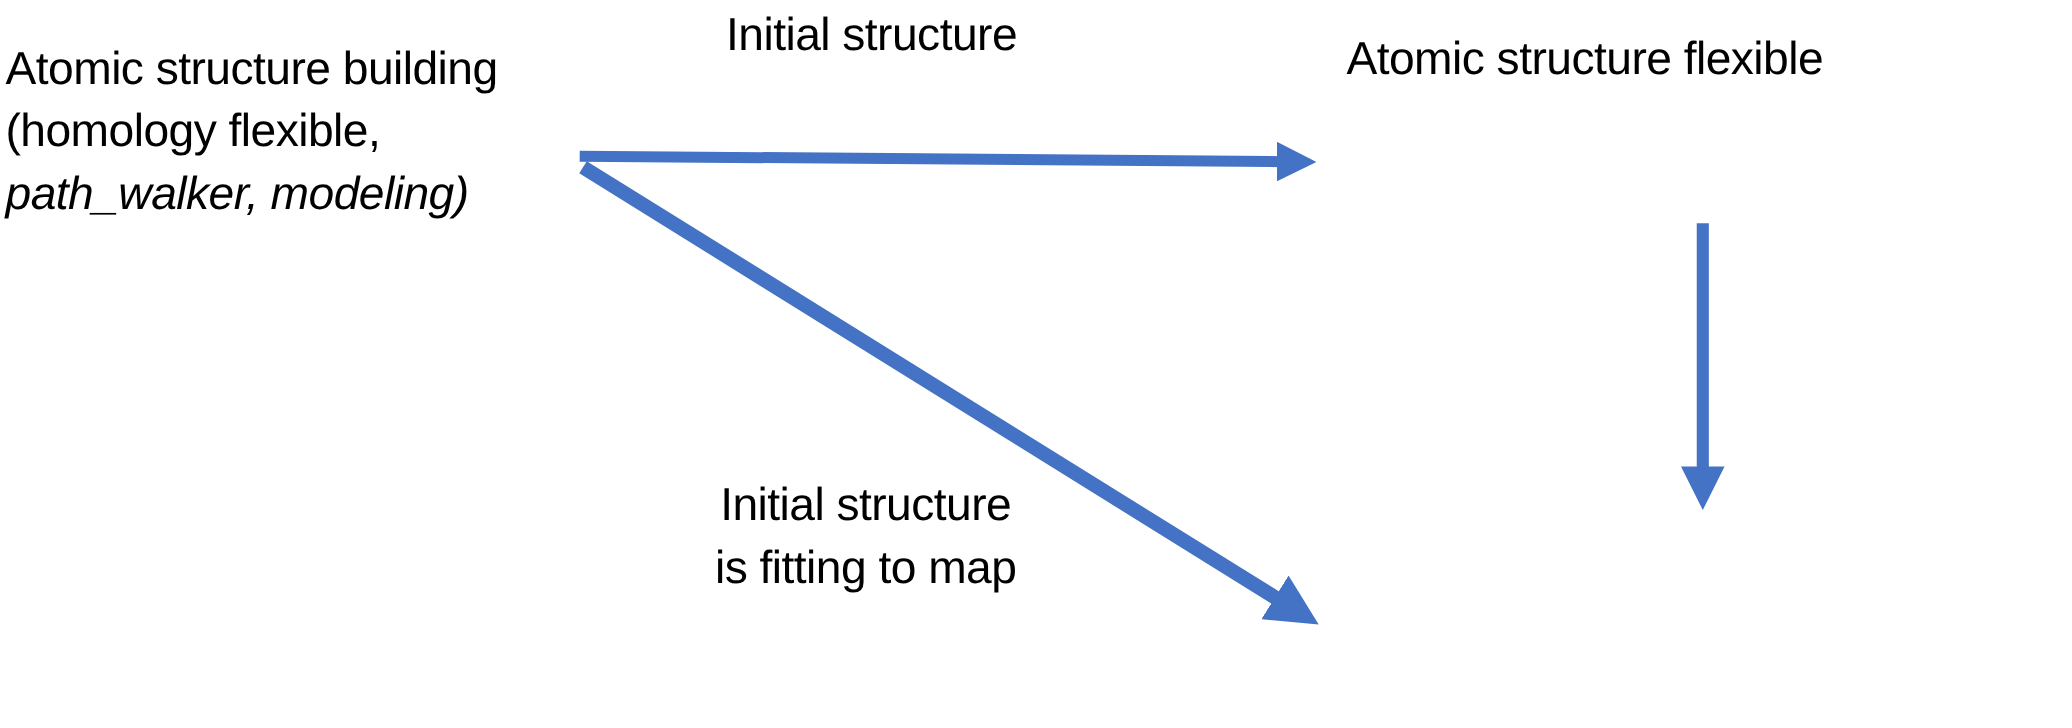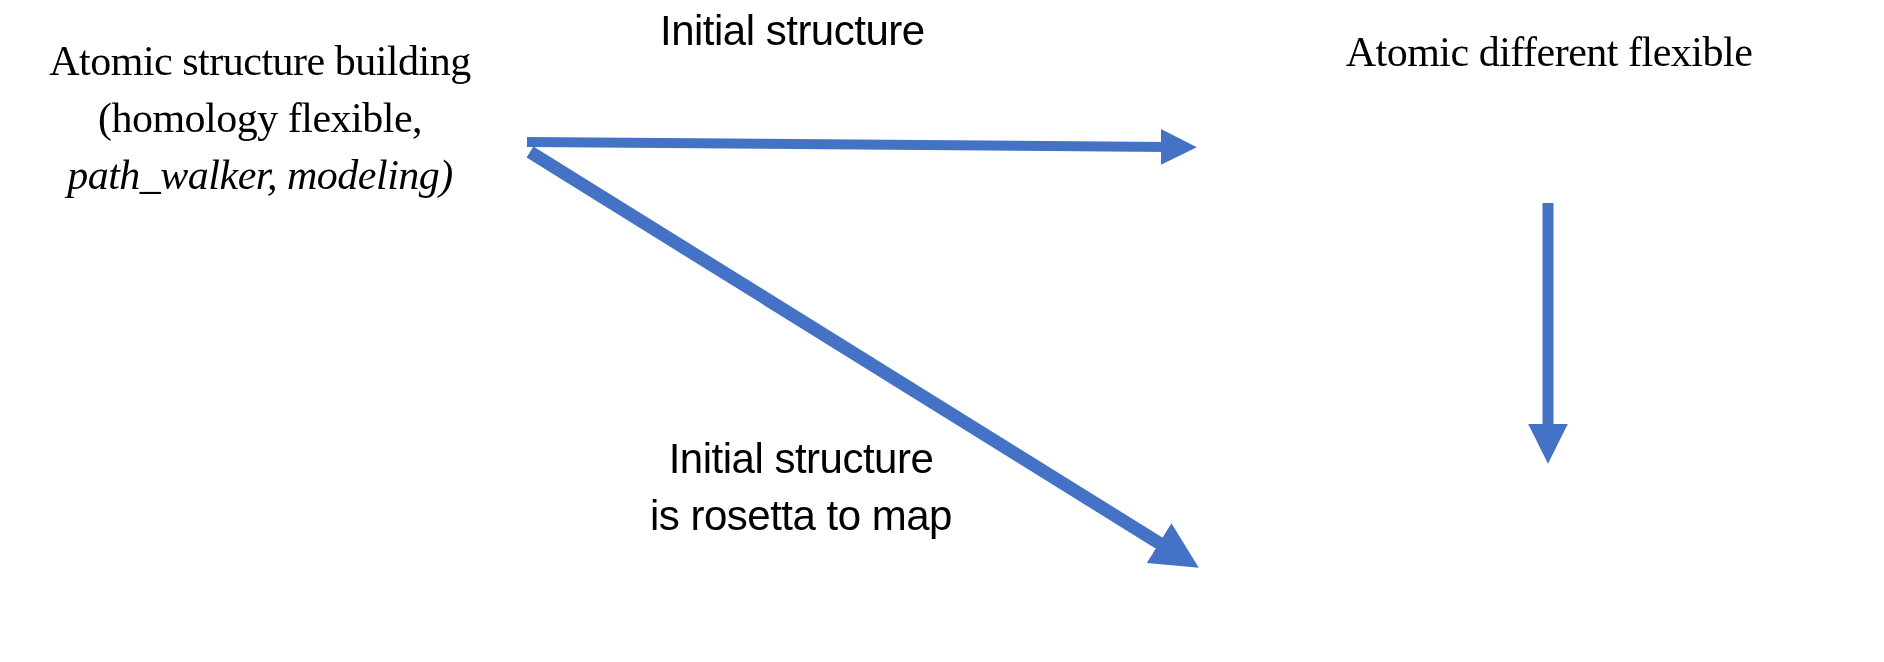--- a/index.html
+++ b/index.html
@@ -17,21 +17,21 @@
     left: 0; top: 0;
     width: 1884px; height: 662px;
   }
   .node, .cond-label {
     position: absolute;
     font-size: 42px;
     line-height: 57px;
     letter-spacing: -0.5px;
     white-space: nowrap;
   }
-  .node { text-align: center; font-family: Liberation Serif, serif; }
+  .node { text-align: left; }
   .cond-label { text-align: center; }
   .italic { font-style: italic; }
 
   .node-building   { left: 5px;    top: 33px;  width: 510px; }
   .cond-different  { left: 660px;  top: 2px;  }
   .node-fitting    { left: 1224px; top: 24px;  width: 650px; }
   .cond-similar    { left: 650px;  top: 430px; }
   .node-refinement { left: 1230px; top: 548px; width: 650px; }
 </style>
 </head>
@@ -57,22 +57,22 @@
     <div class="line">Atomic structure building</div>
     <div class="line">(homology flexible,</div>
     <div class="line italic">path_walker, modeling)</div>
   </div>
 
   <div class="cond-label cond-different">
     <div class="line">Initial structure</div>
   </div>
 
   <div class="node node-fitting">
-    <div class="line">Atomic different flexible</div>
+    <div class="line">Atomic structure flexible</div>
   </div>
 
   <div class="cond-label cond-similar">
     <div class="line">Initial structure</div>
-    <div class="line">is rosetta to map</div>
+    <div class="line">is fitting to map</div>
   </div>
 
 
 </div>
 
 </body></html>

